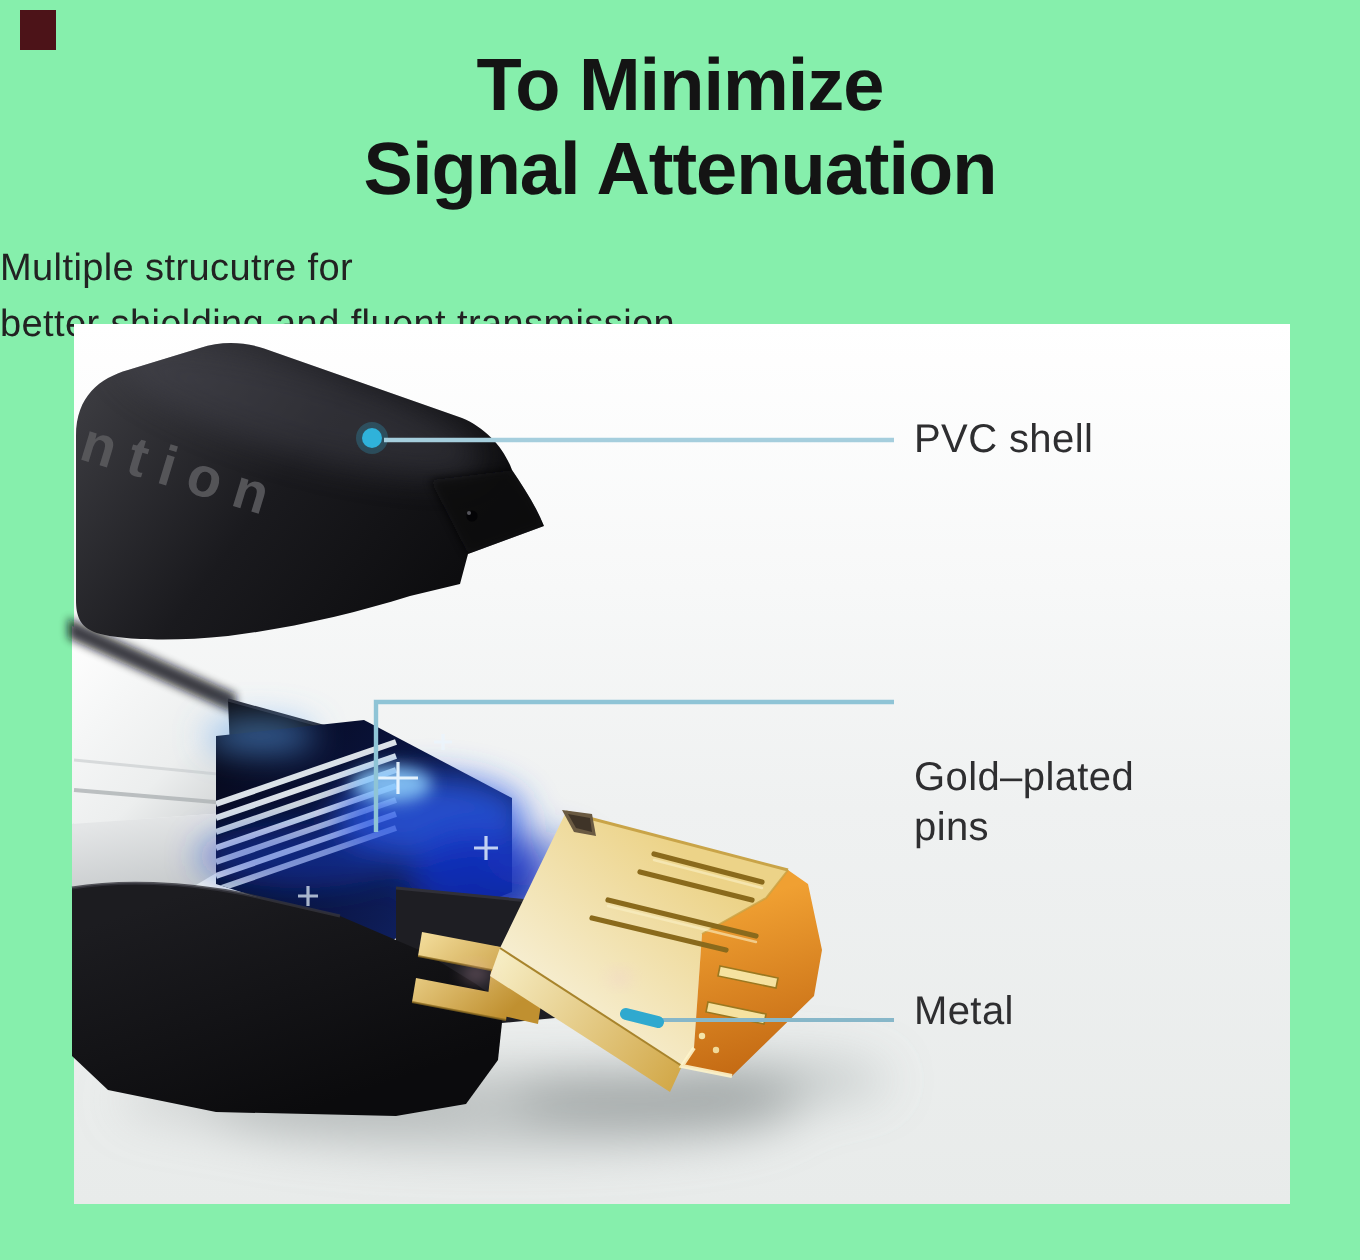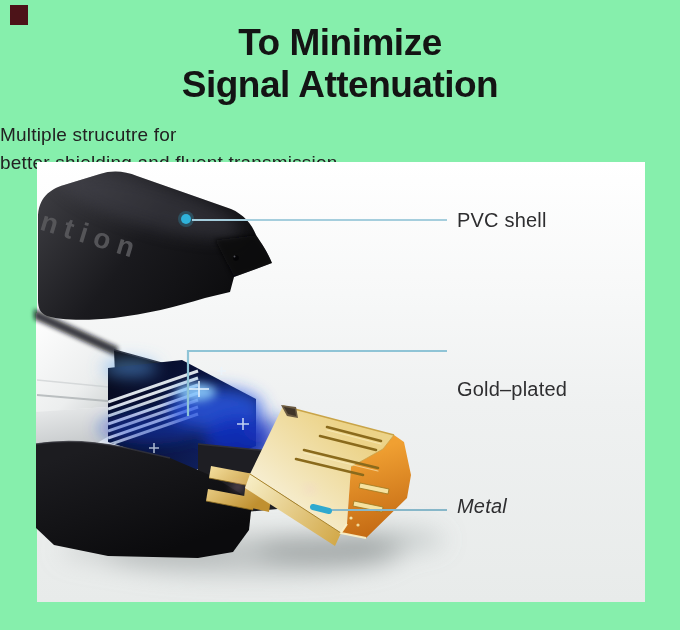--- a/index.html
+++ b/index.html
@@ -16,21 +16,21 @@
     position:absolute;top:121px;left:0;width:680px;text-align:left;
     font-size:19px;line-height:28px;font-weight:400;color:#222222;letter-spacing:0.2px;
   }
   .photo{position:absolute;left:0;top:0;width:680px;height:630px;}
   .callout-label{
     position:absolute;left:457px;color:#2e2e30;font-size:20px;line-height:25px;
     font-weight:400;letter-spacing:0.2px;white-space:nowrap;
   }
   .lbl-pvc{top:208px;}
   .lbl-pins{top:338px;margin-top:39px;}
-  .lbl-shield{top:494px;font-style:italic;}
+  .lbl-shield{top:494px;}
 </style>
 </head>
 <body>
 
 <div class="stage">
 
   <div class="corner-mark"></div>
 
   <div class="title">
     <div>To Minimize</div>
@@ -224,18 +224,19 @@
       <path d="M330,510 L447,510" stroke="#87b7c9" stroke-width="2" fill="none"></path>
       <path d="M313,507 L329,511" stroke="#2fa9cf" stroke-width="6" stroke-linecap="round" fill="none"></path>
     </g>
   </svg>
 
   <div class="callout-label lbl-pvc">
     <div>PVC shell</div>
   </div>
   <div class="callout-label lbl-pins">
     <div>Gold–plated</div>
+    <div>pins</div>
   </div>
   <div class="callout-label lbl-shield">
     <div>Metal</div>
   </div>
 
 </div>
 
 </body></html>

